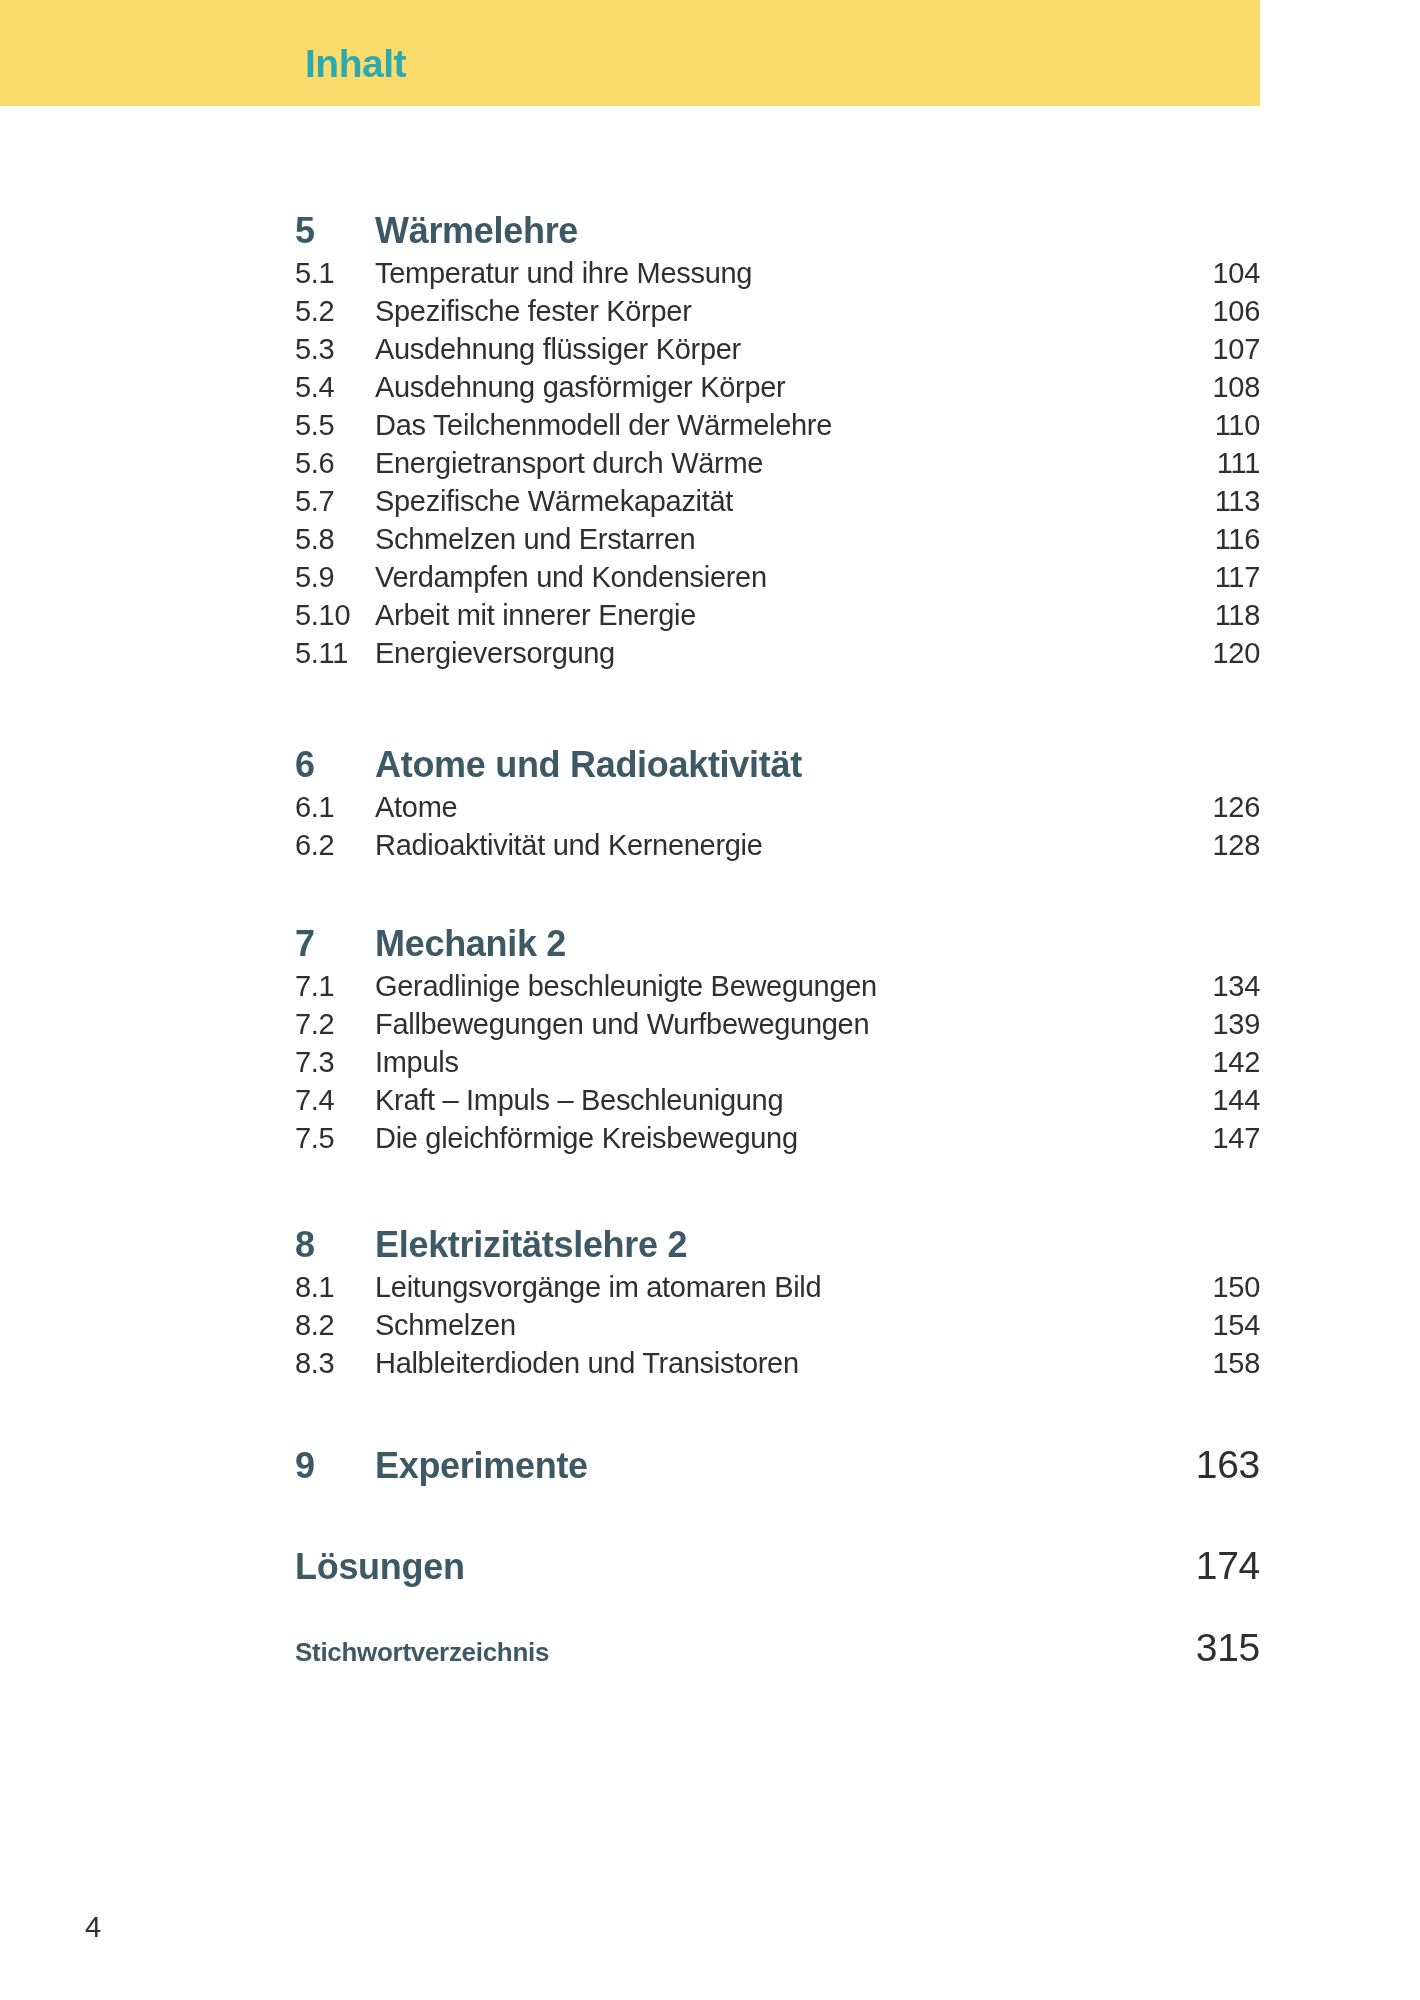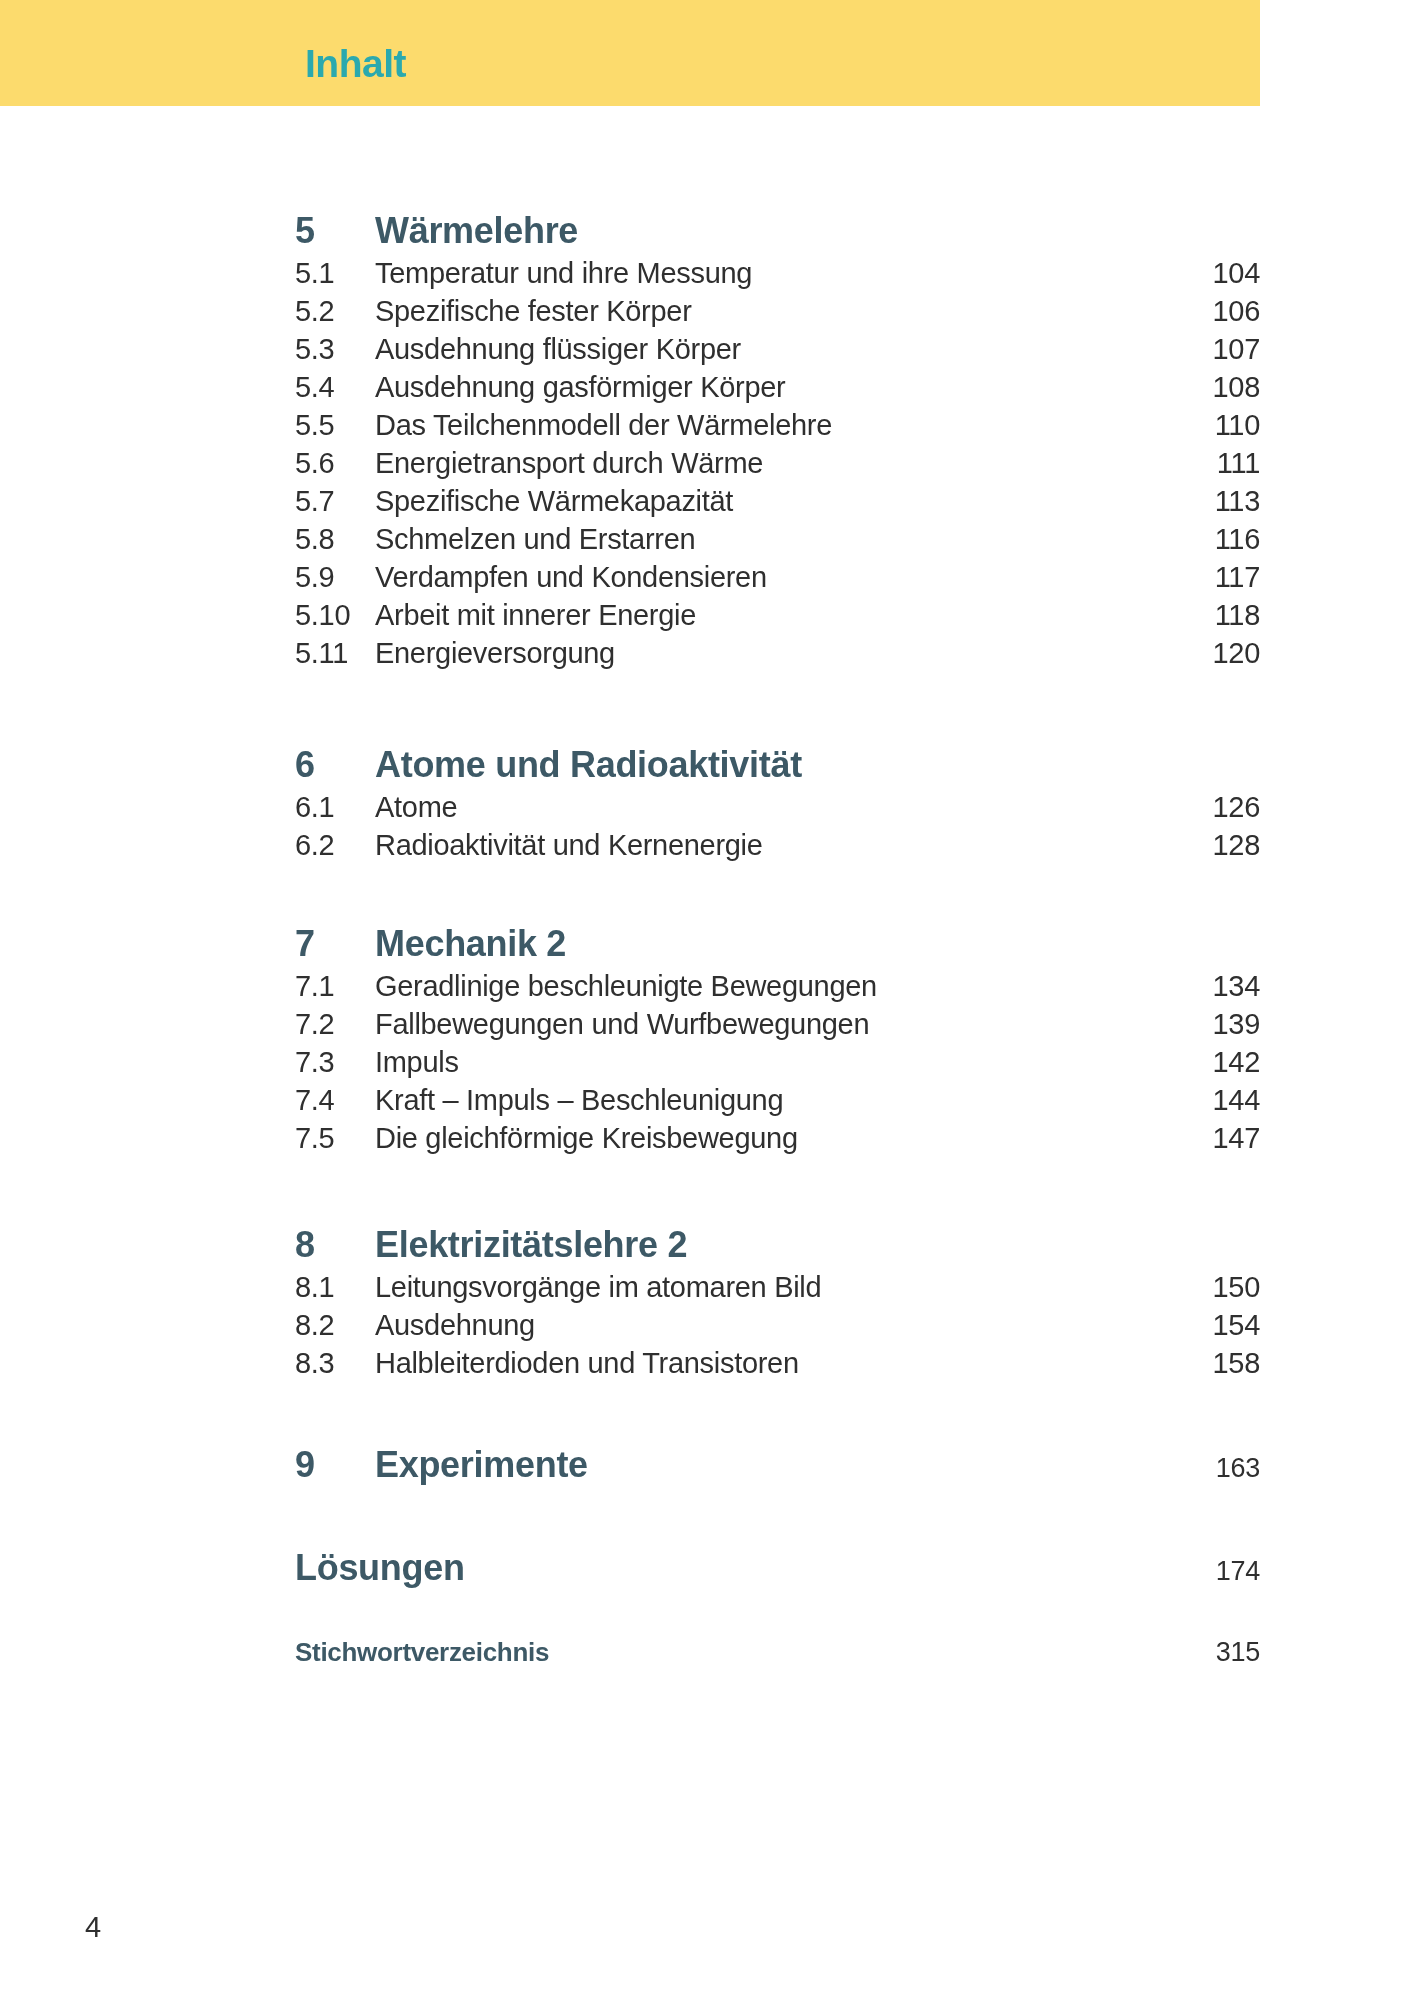--- a/index.html
+++ b/index.html
@@ -34,21 +34,21 @@
     color:var(--text-dark);
   }
   .col-num{flex:none;width:80px;}
   .col-title{flex:1 1 auto;padding-right:20px;}
   .col-page{flex:none;text-align:right;}
   .toc-heading{
     font-size:36px;line-height:46px;font-weight:bold;
     color:var(--heading-slate);
   }
   .toc-heading .col-page{
-    font-size:27px;font-weight:normal;color:var(--text-dark);
+    font-size:39px;font-weight:normal;color:var(--text-dark);
   }
   .toc-heading.small{
     font-size:26px;line-height:36px;margin-top:28px;
   }
   
   .sec-1{margin-top:70px;}
   .sec-2{margin-top:57px;}
   .sec-3{margin-top:65px;}
   .sec-4{margin-top:60px;}
   .sec-5{margin-top:54px;}
@@ -180,21 +180,21 @@
         <span class="col-num">8</span>
         <span class="col-title">Elektrizitätslehre 2</span>
       </div>
       <div class="toc-row">
         <span class="col-num">8.1</span>
         <span class="col-title">Leitungsvorgänge im atomaren Bild</span>
         <span class="col-page">150</span>
       </div>
       <div class="toc-row">
         <span class="col-num">8.2</span>
-        <span class="col-title">Ausdehnung</span>
+        <span class="col-title">Schmelzen</span>
         <span class="col-page">154</span>
       </div>
       <div class="toc-row">
         <span class="col-num">8.3</span>
         <span class="col-title">Halbleiterdioden und Transistoren</span>
         <span class="col-page">158</span>
       </div>
     </section>
     <section class="toc-section sec-4">
       <div class="toc-row toc-heading">

